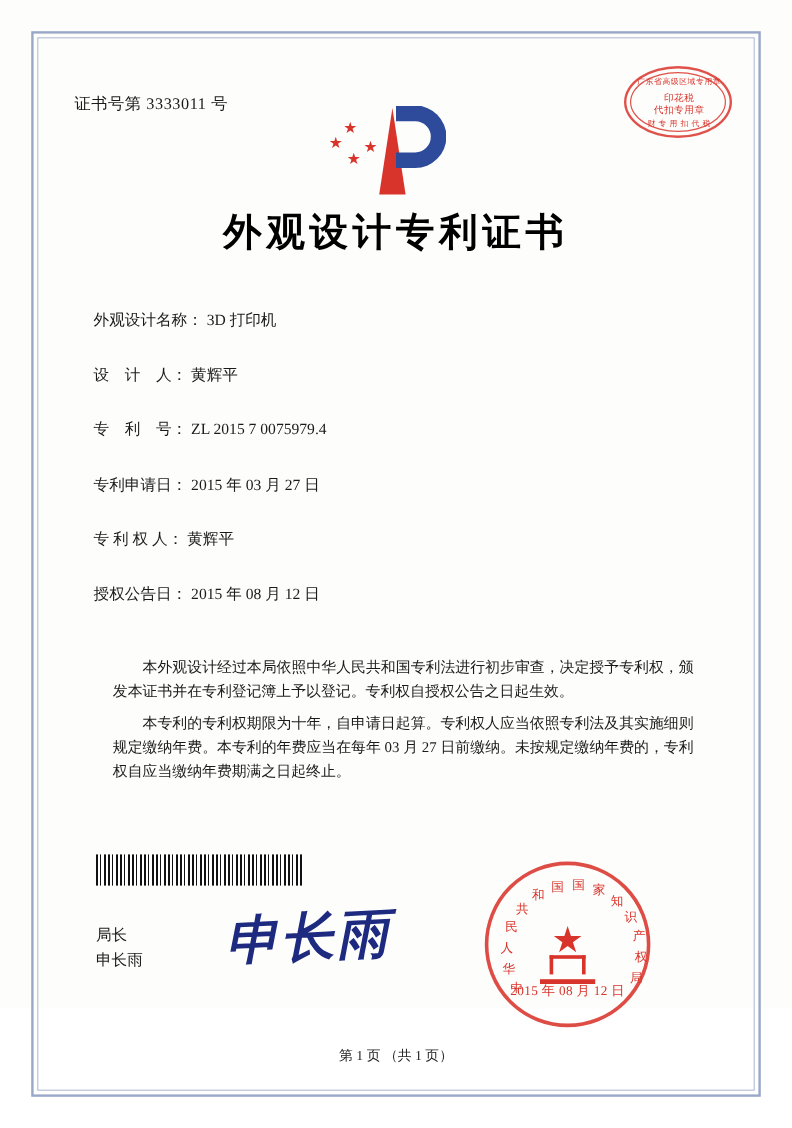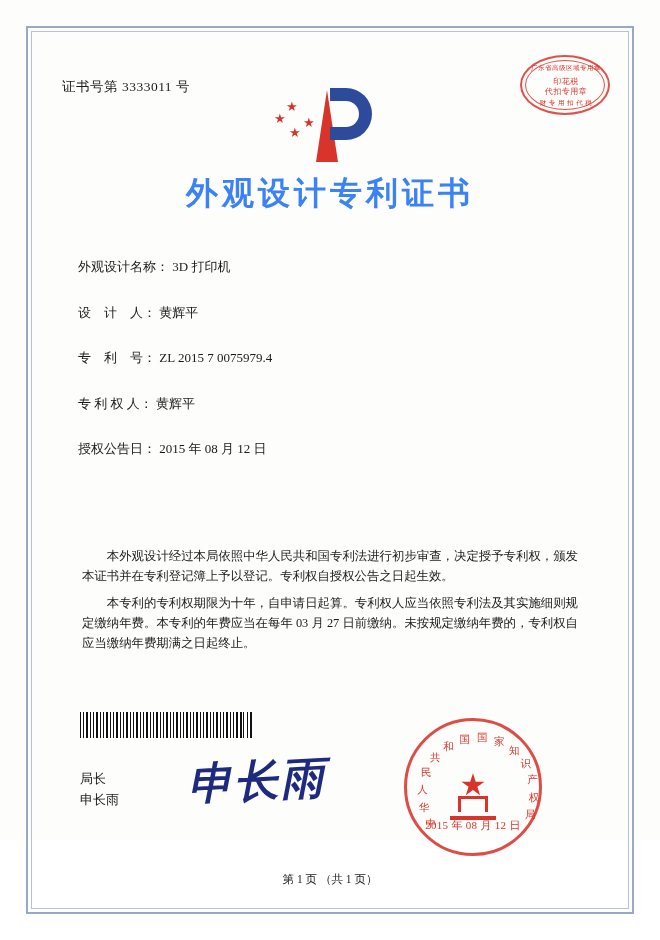--- a/index.html
+++ b/index.html
@@ -114,21 +114,21 @@
   }
 
   .doc-title {
     position: absolute;
     left: 0; top: 172px;
     width: 660px;
     text-align: center;
     font-size: 32px;
     font-weight: bold;
     letter-spacing: 4px;
-    color: #3b82f6;
+    color: #000000;
     font-family: "DejaVu Sans", "Liberation Sans", sans-serif;
   }
 
   .cert-no {
     position: absolute;
     left: 62px;
     top: 78px;
     font-size: 13.5px;
     letter-spacing: .5px;
   }
@@ -155,21 +155,21 @@
     position: absolute;
     left: 78px;
     top: 546px;
     width: 500px;
     font-size: 12.4px;
     line-height: 20px;
     text-align: justify;
     color: #1a1a1a;
   }
   .body-text p {
-    margin: 0 0 1px 4px;
+    margin: 0 0 1px 16px;
     text-indent: 2em;
   }
   .para-gap { height: 6px; }
 
   .barcode {
     position: absolute;
     left: 80px;
     top: 712px;
     width: 172px;
     height: 26px;
@@ -321,20 +321,24 @@
       <span class="field-label">外观设计名称：</span>
       <span class="field-value">3D 打印机</span>
     </div>
     <div class="field-row">
       <span class="field-label">设　计　人：</span>
       <span class="field-value">黄辉平</span>
     </div>
     <div class="field-row">
       <span class="field-label">专　利　号：</span>
       <span class="field-value">ZL 2015 7 0075979.4</span>
+    </div>
+    <div class="field-row">
+      <span class="field-label">专利申请日：</span>
+      <span class="field-value">2015 年 03 月 27 日</span>
     </div>
     <div class="field-row">
       <span class="field-label">专 利 权 人：</span>
       <span class="field-value">黄辉平</span>
     </div>
     <div class="field-row">
       <span class="field-label">授权公告日：</span>
       <span class="field-value">2015 年 08 月 12 日</span>
     </div>
   </div>

